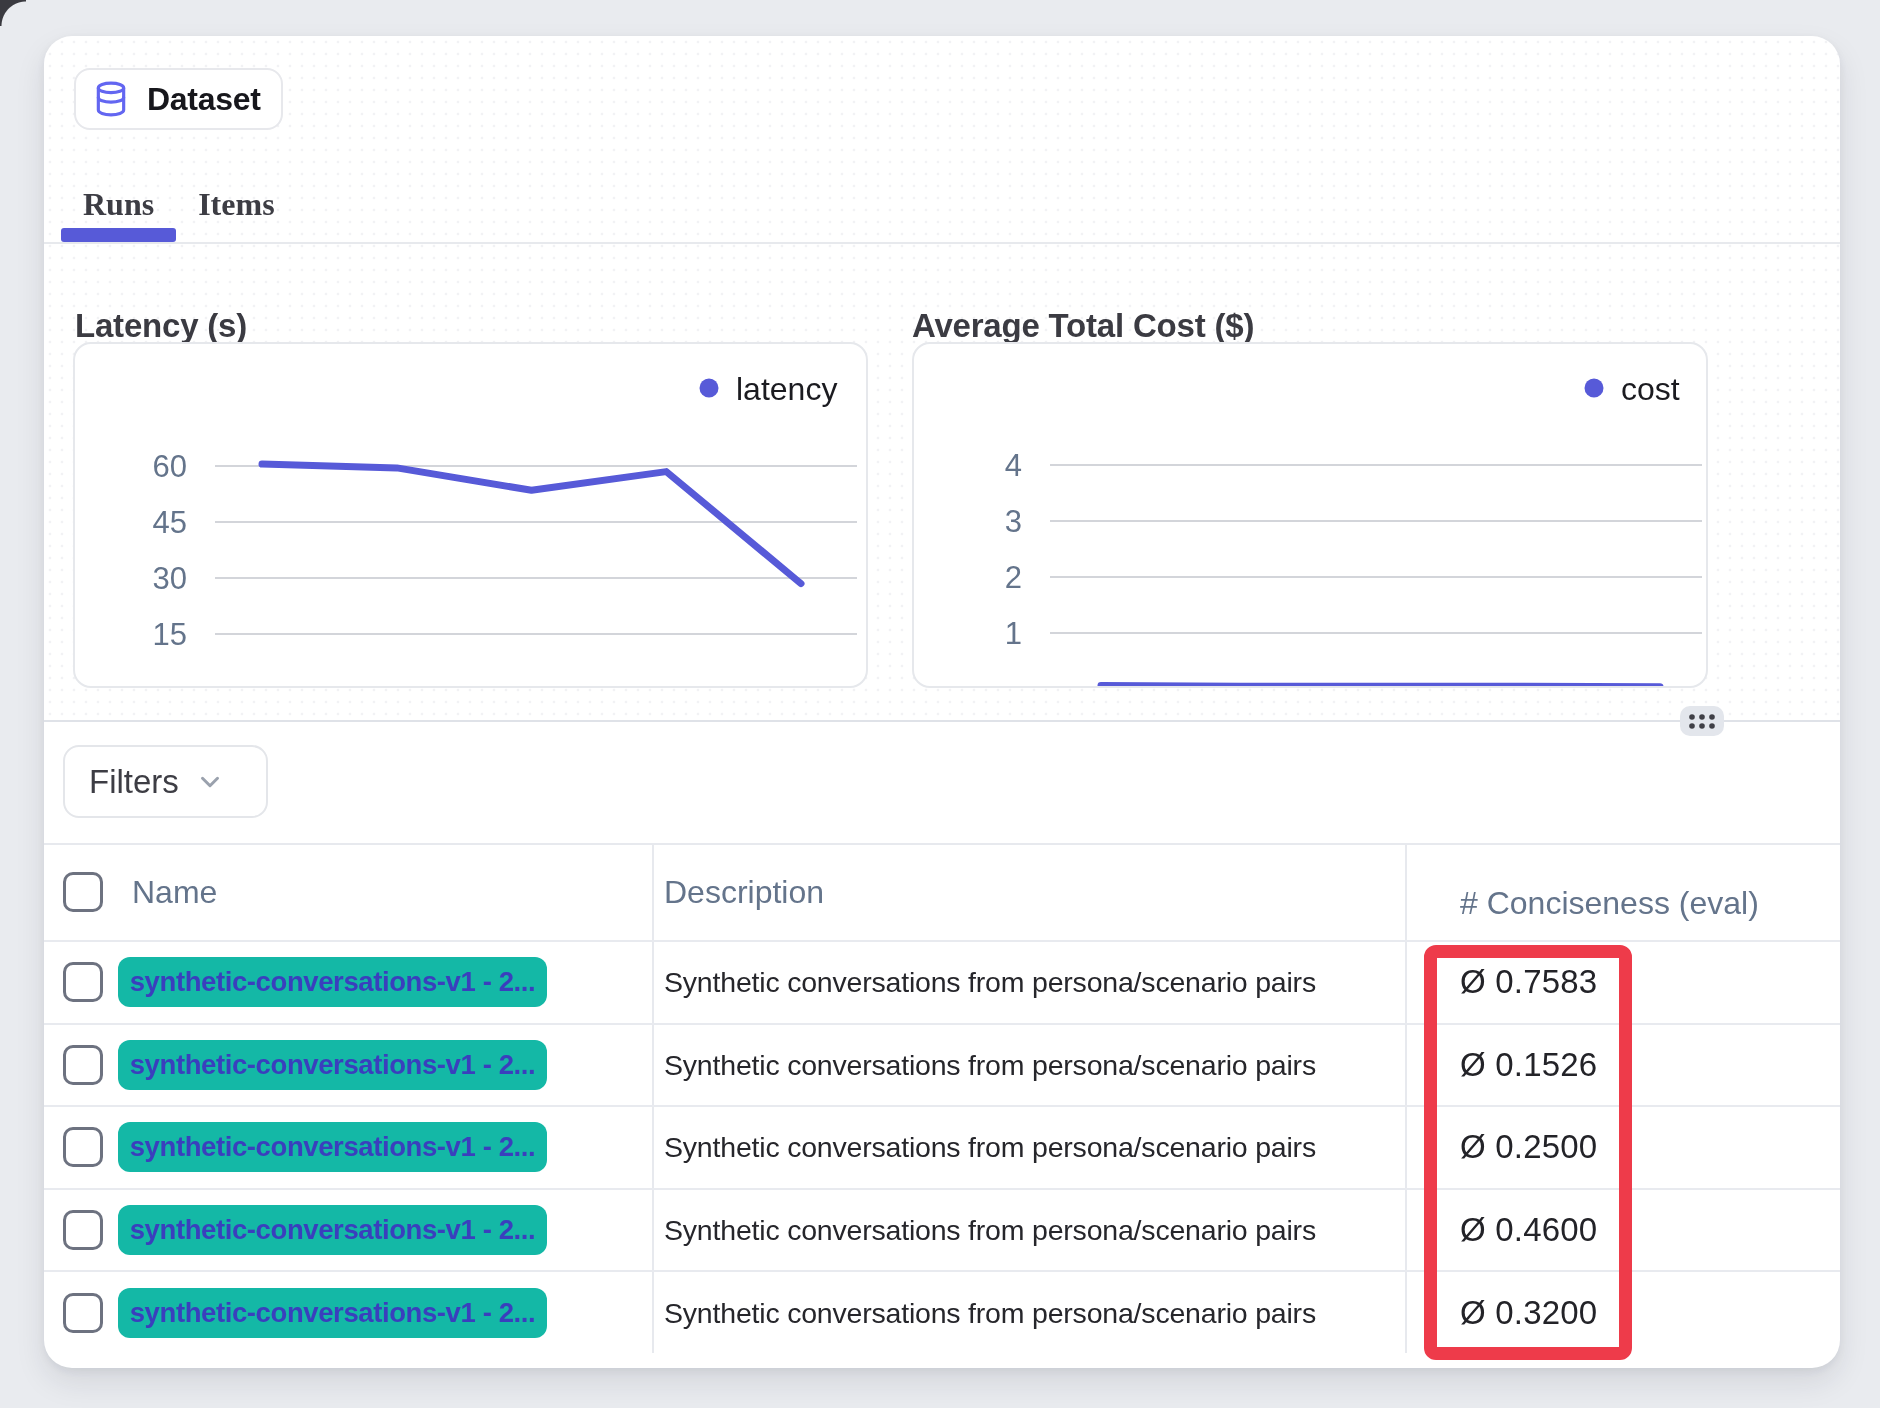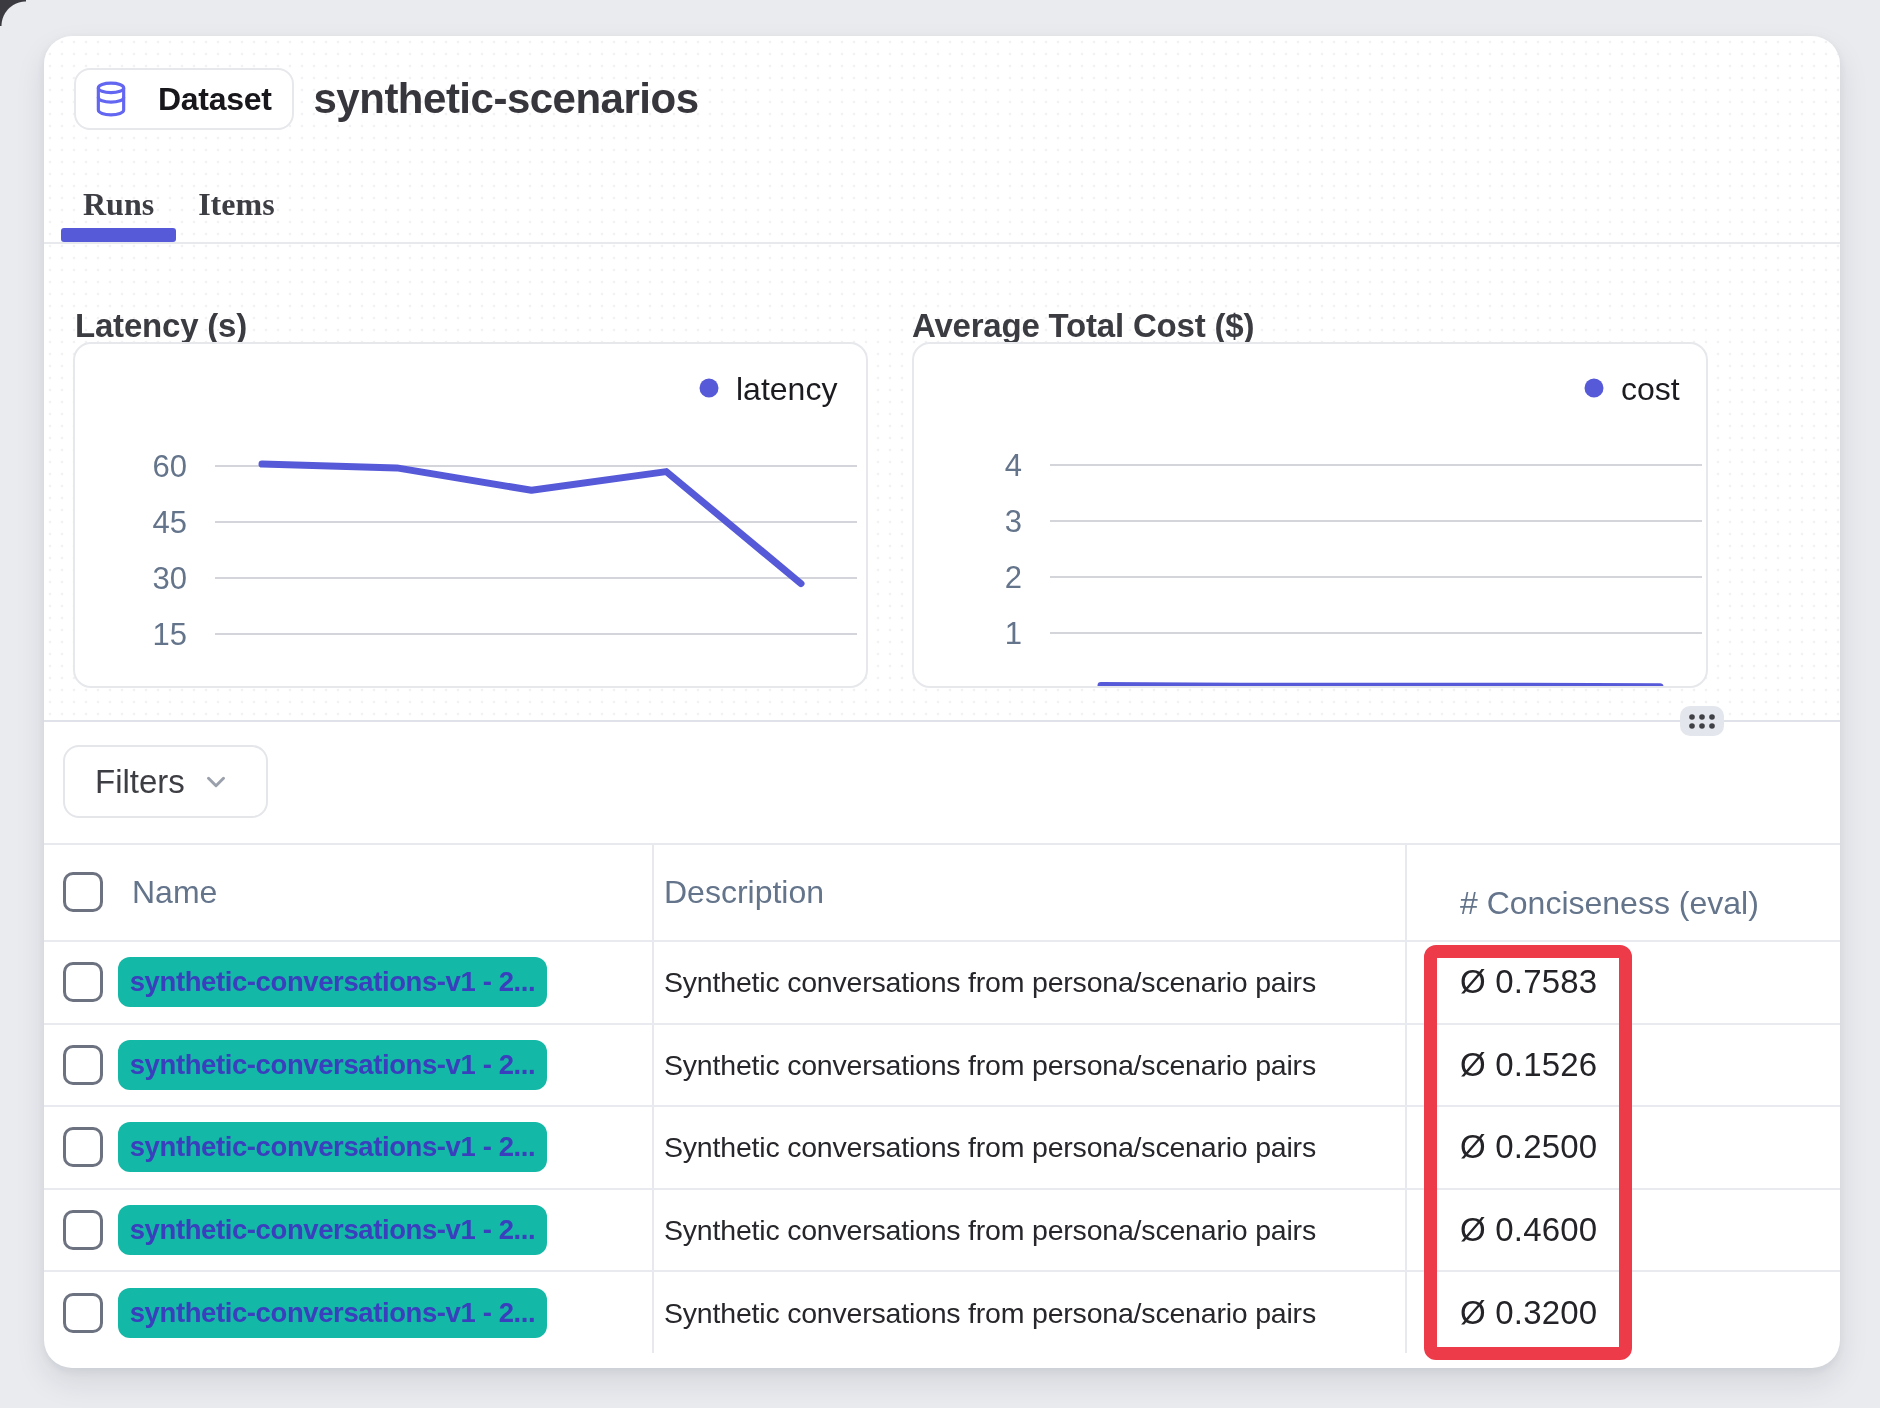--- a/index.html
+++ b/index.html
@@ -22,21 +22,21 @@
     overflow:hidden;
   }
   
   .top-section{
     position:absolute;left:0;top:0;width:100%;height:684px;
     background-image:radial-gradient(rgba(55,60,95,.065) 1.5px, transparent 1.6px);
     background-size:12px 12px;
   }
   .header-row{position:absolute;left:30px;top:32px;display:flex;align-items:center;}
   .badge{
-    display:inline-flex;align-items:center;gap:28px;
+    display:inline-flex;align-items:center;gap:17px;
     background:#fff;border:2px solid #e7e8ec;border-radius:16px;
     height:62px;padding:0 20px 0 16px;box-sizing:border-box;
   }
   .badge .label{font-size:32px;font-weight:700;color:#17171c;letter-spacing:-.3px;}
   .page-title{font-size:42px;font-weight:700;color:#36363c;margin:0 0 0 20px;letter-spacing:-.5px;}
   .tabs{position:absolute;left:17px;top:130px;display:flex;height:76px;}
   .tab{
     position:relative;display:flex;align-items:center;
     padding:0 22px;font-size:32px;font-weight:600;color:#3d3d44;cursor:pointer;font-family:Liberation Serif, serif;
   }
@@ -59,21 +59,21 @@
   .section-divider{position:absolute;left:0;top:684px;width:100%;height:2px;background:#dfe2e8;}
   .drag-handle{
     position:absolute;left:1636px;top:670px;width:44px;height:30px;
     background:#e3e6ec;border-radius:10px;display:flex;align-items:center;justify-content:center;
     cursor:row-resize;z-index:5;
   }
   
   .filters-btn{
     position:absolute;left:19px;top:709px;width:205px;height:73px;
     background:#fff;border:2px solid #e4e6ea;border-radius:16px;
-    display:flex;align-items:center;padding:0 26px 0 30px;box-sizing:border-box;gap:16px;
+    display:flex;align-items:center;padding:0 26px 0 24px;box-sizing:border-box;gap:16px;
     font-family:inherit;font-size:33px;font-weight:500;color:#3d3d44;cursor:pointer;
   }
   .table{position:absolute;left:0;top:807px;width:100%;}
   .t-topline{position:absolute;left:0;top:0;width:100%;height:2px;background:#e7e9ee;}
   .t-header{position:relative;height:97px;}
   .t-col-name{position:absolute;left:88px;top:50%;transform:translateY(-50%);font-size:32px;font-weight:500;color:#64748b;}
   .t-col-desc{position:absolute;left:620px;top:50%;transform:translateY(-50%);font-size:32px;font-weight:500;color:#64748b;}
   .t-col-conc{position:absolute;left:1416px;top:50%;transform:translateY(-50%);font-size:32px;font-weight:500;color:#64748b;margin-top:11px;}
   .vline{position:absolute;top:0;width:2px;height:510px;background:#e7e9ee;}
   .vline.v1{left:608px;}
@@ -116,21 +116,20 @@
 
     <div class="header-row">
       <span class="badge">
         <svg width="38" height="38" viewBox="0 0 24 24" fill="none" stroke="#6366f1" stroke-width="2" stroke-linecap="round" stroke-linejoin="round">
           <ellipse cx="12" cy="5" rx="8" ry="3"></ellipse>
           <path d="M4 5v6c0 1.66 3.58 3 8 3s8-1.34 8-3V5"></path>
           <path d="M4 11v8c0 1.66 3.58 3 8 3s8-1.34 8-3v-8"></path>
         </svg>
         <span class="label">Dataset</span>
       </span>
-      <h1 class="page-title">synthetic-scenarios</h1>
     </div>
 
     <nav class="tabs">
       <div class="tab active">
         <span>Runs</span>
       </div>
       <div class="tab">
         <span>Items</span>
       </div>
     </nav>

